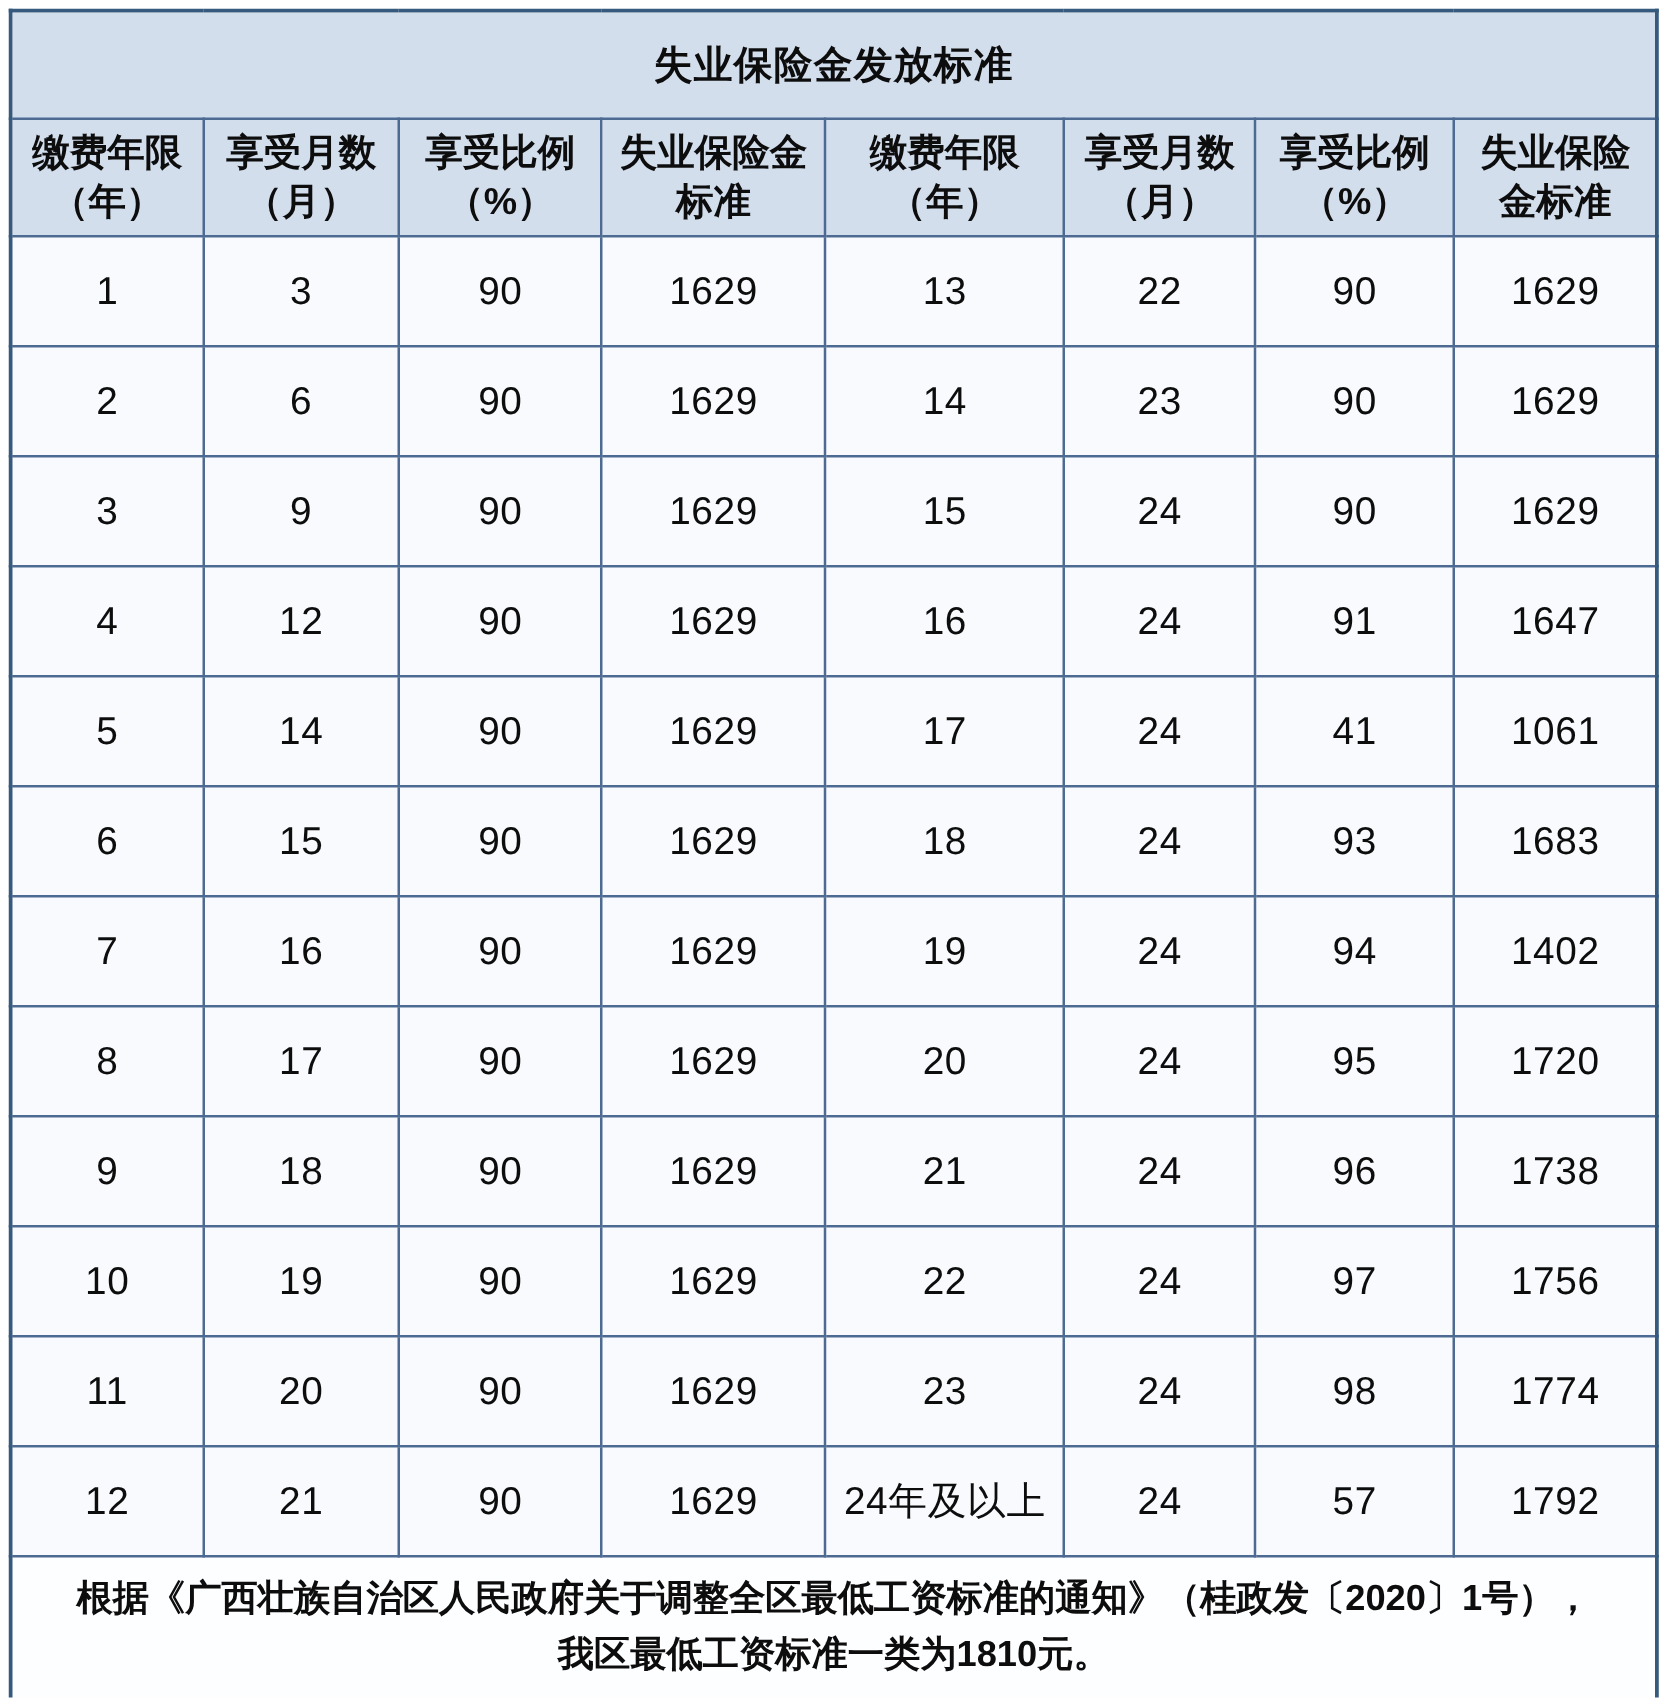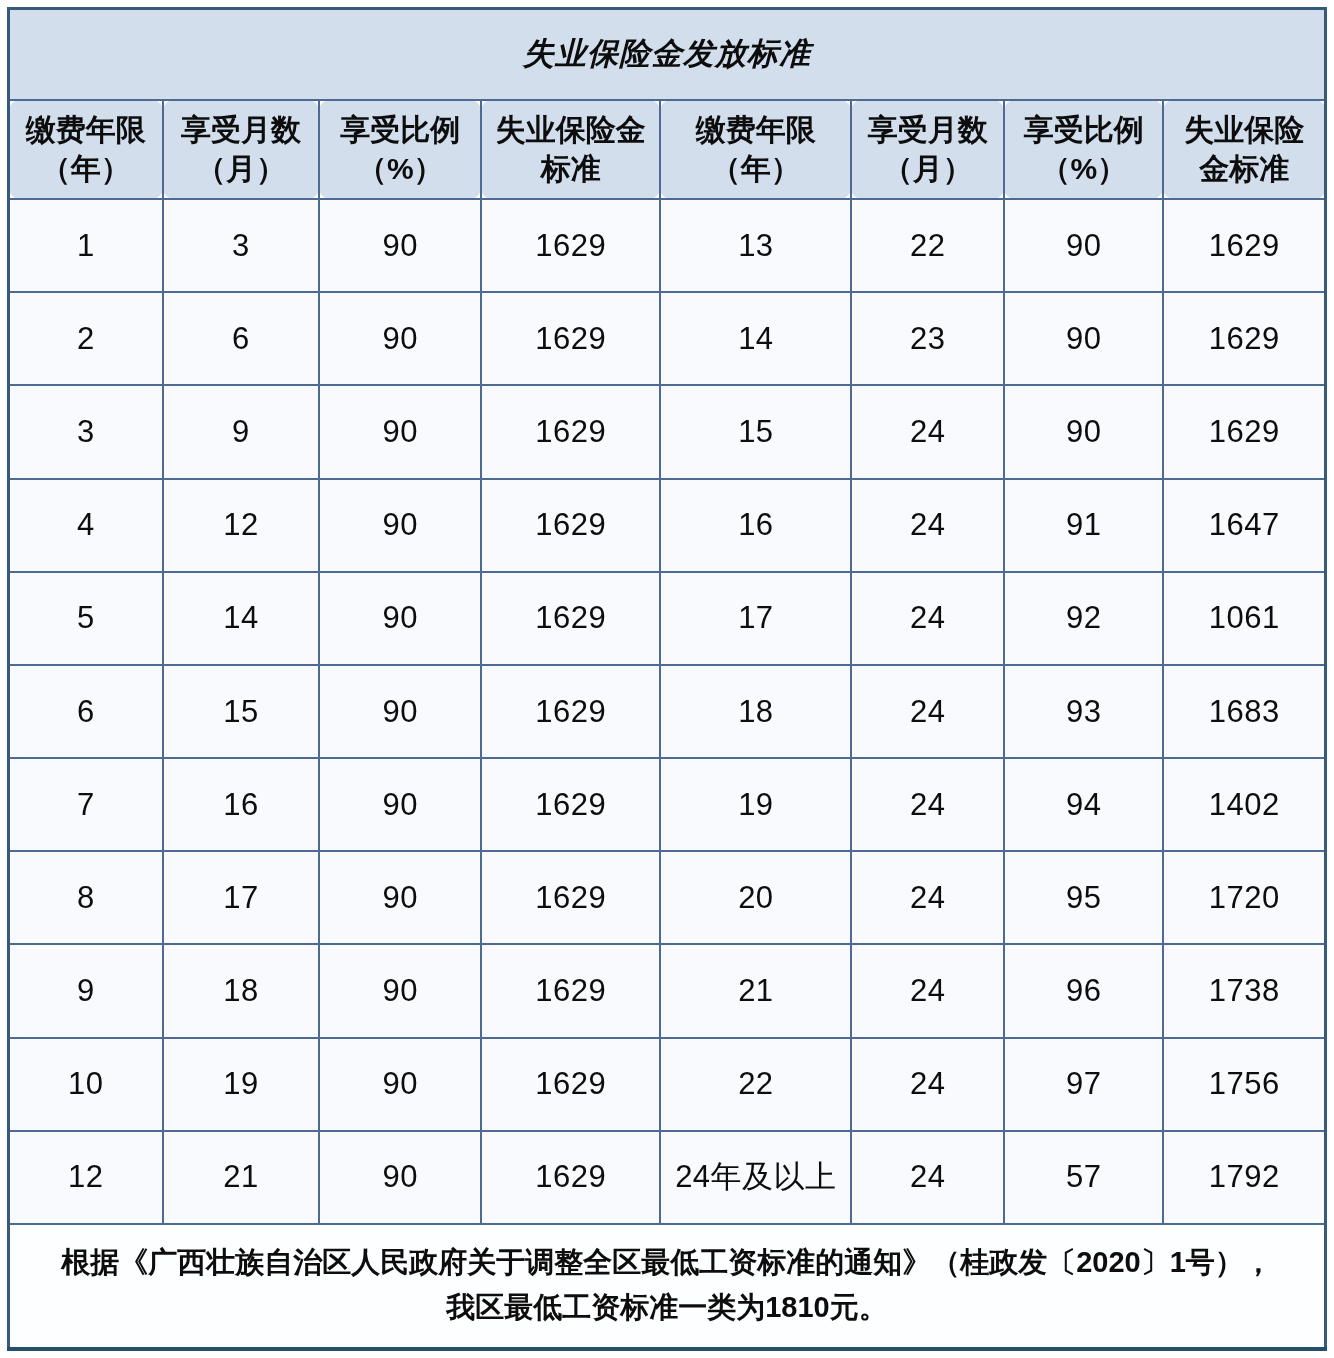--- a/index.html
+++ b/index.html
@@ -23,35 +23,34 @@
     table-layout: fixed;
     border: 3px solid #36597e;
     border-bottom: 4px solid #26506a;
   }
   table.tbl th, table.tbl td {
     border: 2px solid #4d6b92;
     text-align: center;
     vertical-align: middle;
     overflow: hidden;
   }
-  tr.title-row { height: 86px; font-style: italic; }
+  tr.title-row { height: 86px; }
   .title-cell {
     background: #d3deed;
     font-size: 31px;
     font-weight: bold;
     letter-spacing: 1px;
   }
   tr.header-row { height: 94px; }
   .header-row th {
     background: #d3deed;
     font-size: 30px;
     font-weight: bold;
     line-height: 1.3;
     padding: 2px 0;
-    border-radius: 11px;
   }
   .hline { display: block; }
   tr.data-row { height: 88px; }
   .data-row td {
     background: #f8fafd;
     font-size: 31px;
     font-weight: 400;
     letter-spacing: 0.5px;
   }
   tr.foot-row { height: 118px; }
@@ -158,21 +157,21 @@
         <td>91</td>
         <td>1647</td>
       </tr>
       <tr class="data-row">
         <td>5</td>
         <td>14</td>
         <td>90</td>
         <td>1629</td>
         <td>17</td>
         <td>24</td>
-        <td>92</td>
+        <td>41</td>
         <td>1061</td>
       </tr>
       <tr class="data-row">
         <td>6</td>
         <td>15</td>
         <td>90</td>
         <td>1629</td>
         <td>18</td>
         <td>24</td>
         <td>93</td>
@@ -210,20 +209,30 @@
       </tr>
       <tr class="data-row">
         <td>10</td>
         <td>19</td>
         <td>90</td>
         <td>1629</td>
         <td>22</td>
         <td>24</td>
         <td>97</td>
         <td>1756</td>
+      </tr>
+      <tr class="data-row">
+        <td>11</td>
+        <td>20</td>
+        <td>90</td>
+        <td>1629</td>
+        <td>23</td>
+        <td>24</td>
+        <td>98</td>
+        <td>1774</td>
       </tr>
       <tr class="data-row">
         <td>12</td>
         <td>21</td>
         <td>90</td>
         <td>1629</td>
         <td>24年及以上</td>
         <td>24</td>
         <td>57</td>
         <td>1792</td>

